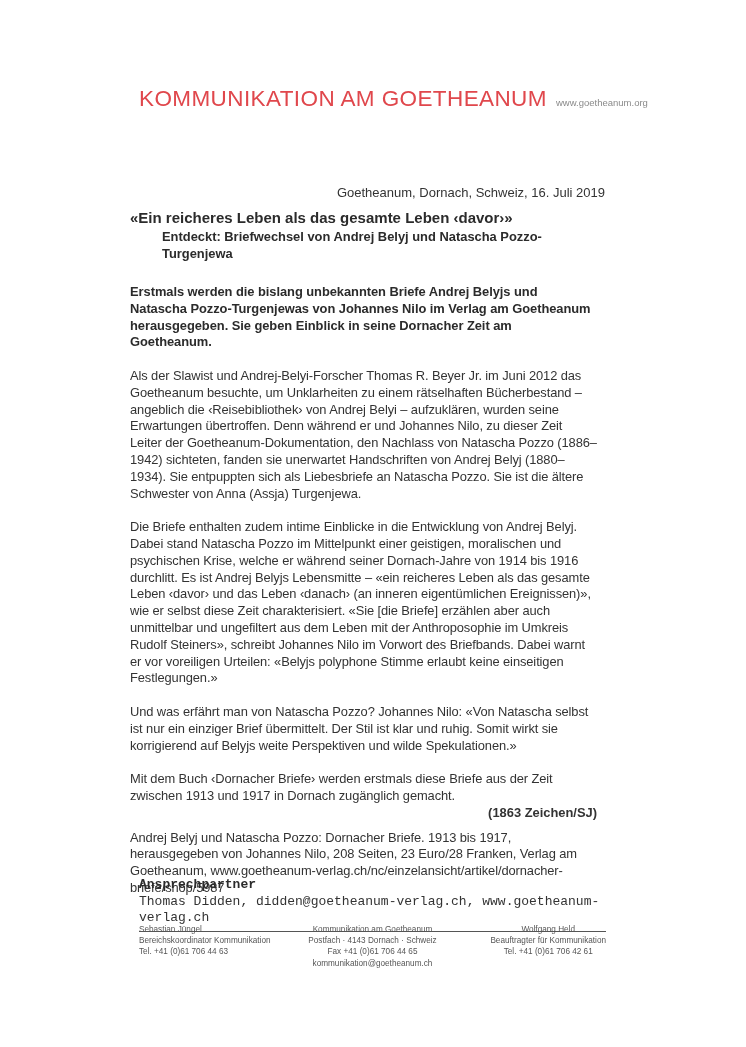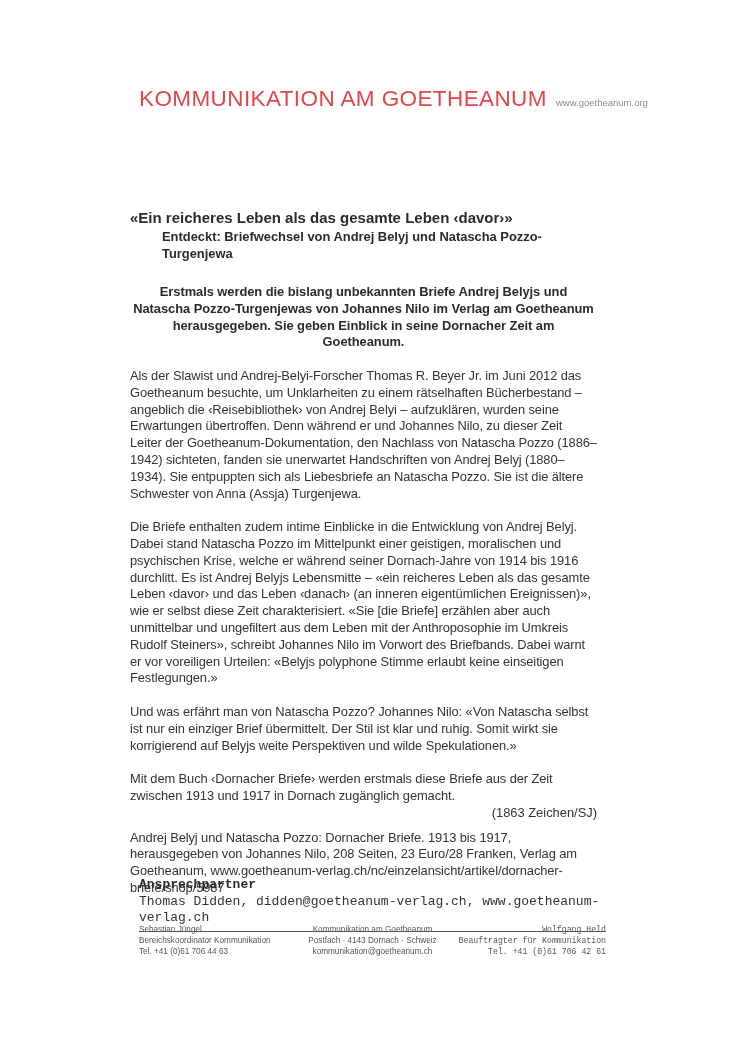--- a/index.html
+++ b/index.html
@@ -12,48 +12,49 @@
                    letter-spacing: 0.4px; font-weight: normal; }
   .header .url { font-family: "Liberation Sans", sans-serif; font-size: 9.5px; color: #8a8a8a; margin-left: 4px; }
 
   .dateline { position: absolute; right: 141px; top: 185px; font-family: "Liberation Sans", sans-serif;
               font-size: 13px; color: #333; }
 
   .content { position: absolute; left: 130px; top: 208px; width: 467px;
              font-family: "Liberation Sans", sans-serif; font-size: 12.9px; line-height: 16.8px; color: #333; }
   .title { font-weight: bold; font-size: 15px; line-height: 20px; margin: 0; color: #2b2b2b; }
   .subtitle { font-weight: bold; font-size: 12.9px; line-height: 17px; margin: 0; color: #2b2b2b; padding-left: 32px; }
-  .lead { font-weight: bold; margin: 22px 0 0 0; color: #2b2b2b; letter-spacing: -0.05px; text-align: center; }
+  .lead { font-weight: bold; margin: 22px 0 0 0; color: #2b2b2b; letter-spacing: -0.05px; }
   .para { margin: 16.8px 0 0 0; letter-spacing: -0.1px; }
-  .signature { text-align: right; margin: 0; }
+  .signature { text-align: right; margin: 0; font-weight: bold; }
   .bookref { margin: 8px 0 0 0; letter-spacing: -0.1px; }
 
   .contact { position: absolute; left: 139px; top: 877px; width: 467px;
              font-family: Liberation Mono, monospace; font-size: 13px; line-height: 16.5px; color: #333; }
   .contact .label { font-weight: bold; color: #2b2b2b; }
   .contact .line { border-bottom: 1px solid #555; padding-bottom: 4px; }
 
   .footer { position: absolute; left: 139px; top: 924px; width: 467px;
             font-family: "Liberation Sans", sans-serif; font-size: 8.2px; line-height: 11.2px; color: #555; }
   .footer .col { position: absolute; top: 0; white-space: nowrap; }
   .footer .col-left { left: 0; text-align: left; }
   .footer .col-center { left: 0; width: 467px; text-align: center; }
-  .footer .col-right { right: 0; text-align: right; font-family: Liberation Mono, monospace; }
+  .footer .col-right { right: 0; text-align: center; }
   .footer .col div { display: block; }
 </style>
 </head>
 <body>
 
 <div class="page">
 
   <div class="header">
     <span class="brand">KOMMUNIKATION AM GOETHEANUM</span>
     <span class="url">www.goetheanum.org</span>
   </div>
 
+  <div class="dateline">Goetheanum, Dornach, Schweiz, 16. Juli 2019</div>
 
   <div class="content">
     <h1 class="title">«Ein reicheres Leben als das gesamte Leben ‹davor›»</h1>
     <h2 class="subtitle">Entdeckt: Briefwechsel von Andrej Belyj und Natascha Pozzo-Turgenjewa</h2>
     <p class="lead">Erstmals werden die bislang unbekannten Briefe Andrej Belyjs und Natascha Pozzo-Turgenjewas von Johannes Nilo im Verlag am Goetheanum herausgegeben. Sie geben Einblick in seine Dornacher Zeit am Goetheanum.</p>
     <p class="para">Als der Slawist und Andrej-Belyi-Forscher Thomas R. Beyer Jr. im Juni 2012 das Goetheanum besuchte, um Unklarheiten zu einem rätselhaften Bücherbestand – angeblich die ‹Reisebibliothek› von Andrej Belyi – aufzuklären, wurden seine Erwartungen übertroffen. Denn während er und Johannes Nilo, zu dieser Zeit Leiter der Goetheanum-Dokumentation, den Nachlass von Natascha Pozzo (1886–1942) sichteten, fanden sie unerwartet Handschriften von Andrej Belyj (1880–1934). Sie entpuppten sich als Liebesbriefe an Natascha Pozzo. Sie ist die ältere Schwester von Anna (Assja) Turgenjewa.</p>
     <p class="para">Die Briefe enthalten zudem intime Einblicke in die Entwicklung von Andrej Belyj. Dabei stand Natascha Pozzo im Mittelpunkt einer geistigen, moralischen und psychischen Krise, welche er während seiner Dornach-Jahre von 1914 bis 1916 durchlitt. Es ist Andrej Belyjs Lebensmitte – «ein reicheres Leben als das gesamte Leben ‹davor› und das Leben ‹danach› (an inneren eigentümlichen Ereignissen)», wie er selbst diese Zeit charakterisiert. «Sie [die Briefe] erzählen aber auch unmittelbar und ungefiltert aus dem Leben mit der Anthroposophie im Umkreis Rudolf Steiners», schreibt Johannes Nilo im Vorwort des Briefbands. Dabei warnt er vor voreiligen Urteilen: «Belyjs polyphone Stimme erlaubt keine einseitigen Festlegungen.»</p>
     <p class="para">Und was erfährt man von Natascha Pozzo? Johannes Nilo: «Von Natascha selbst ist nur ein einziger Brief übermittelt. Der Stil ist klar und ruhig. Somit wirkt sie korrigierend auf Belyjs weite Perspektiven und wilde Spekulationen.»</p>
     <p class="para">Mit dem Buch ‹Dornacher Briefe› werden erstmals diese Briefe aus der Zeit zwischen 1913 und 1917 in Dornach zugänglich gemacht.</p>
     <p class="signature">(1863 Zeichen/SJ)</p>
@@ -62,20 +63,21 @@
 
   <div class="contact">
     <div class="label">Ansprechpartner</div>
     <div class="line">Thomas Didden, didden@goetheanum-verlag.ch, www.goetheanum-verlag.ch</div>
   </div>
 
   <div class="footer">
     <div class="col col-center">
       <div>Kommunikation am Goetheanum</div>
       <div>Postfach · 4143 Dornach · Schweiz</div>
+      <div>Fax +41 (0)61 706 44 65</div>
       <div>kommunikation@goetheanum.ch</div>
     </div>
     <div class="col col-left">
       <div>Sebastian Jüngel</div>
       <div>Bereichskoordinator Kommunikation</div>
       <div>Tel. +41 (0)61 706 44 63</div>
     </div>
     <div class="col col-right">
       <div>Wolfgang Held</div>
       <div>Beauftragter für Kommunikation</div>

